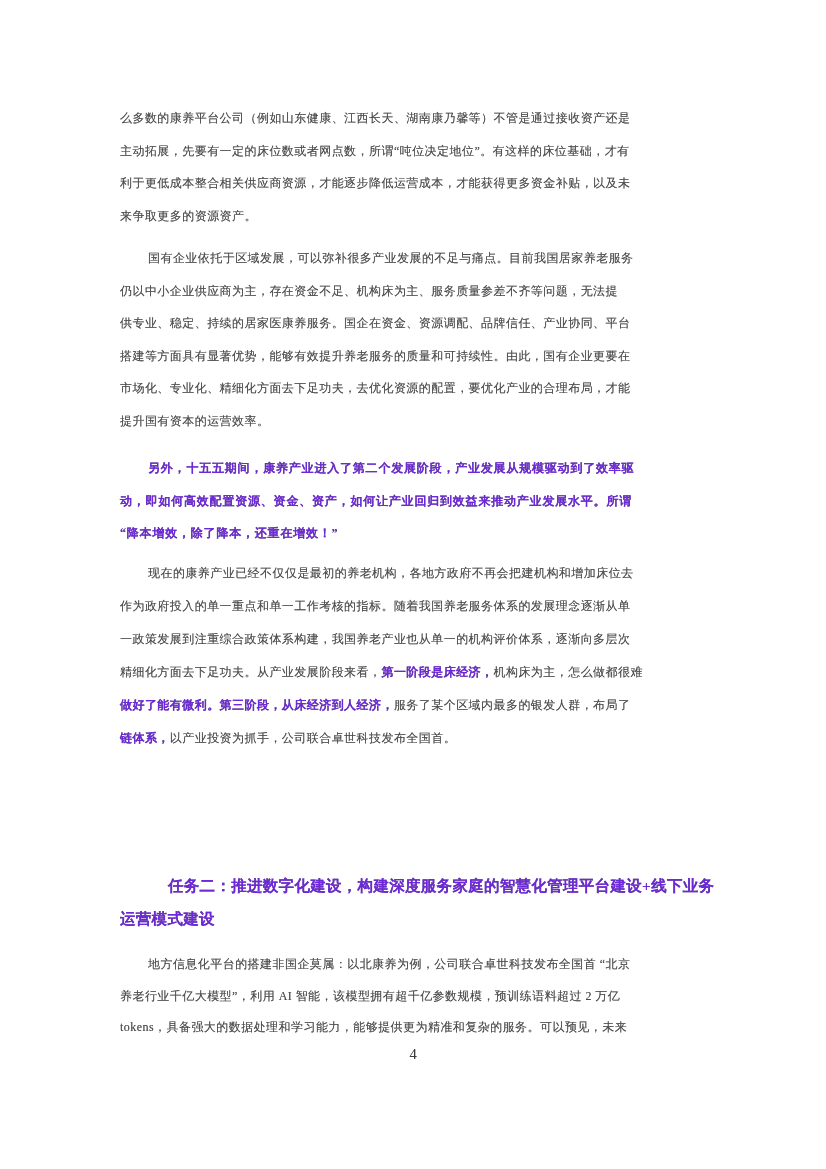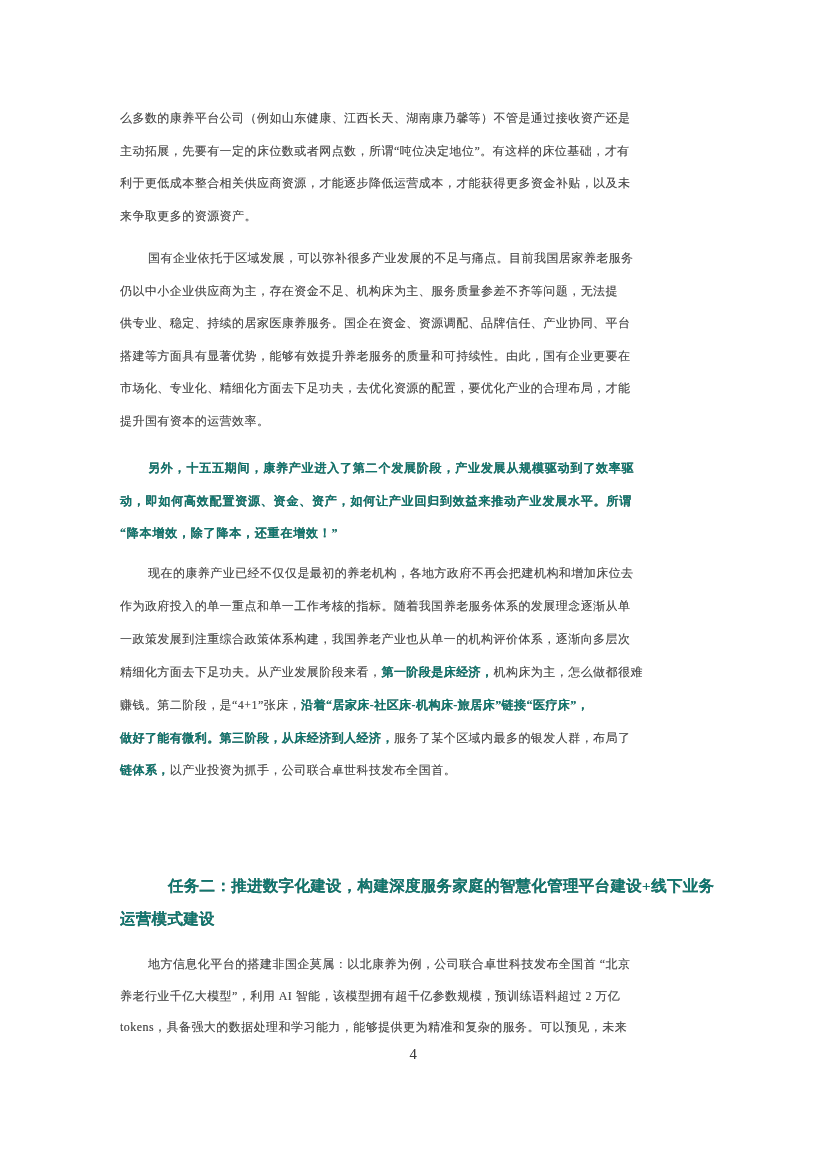--- a/index.html
+++ b/index.html
@@ -17,21 +17,21 @@
     left: 120px;
     width: 600px;
     font-size: 12px;
     letter-spacing: 0.45px;
     line-height: 32.5px;
     color: #4d4d4d;
     text-shadow: 0 0 0.6px rgba(70,70,70,0.55);
   }
   .line { white-space: nowrap; }
   .seg { }
-  .seg.b { font-weight: 700; color: #0f766e; text-shadow: 0 0 0.5px rgba(20,20,20,0.6); }
+  .seg.b { font-weight: 700; color: #6d28d9; text-shadow: 0 0 0.5px rgba(20,20,20,0.6); }
   
   .indent .line:first-child { text-indent: 28px; }
   .indent-lg .line:first-child { text-indent: 48px; font-family: Liberation Serif, serif; }
   
   .blk-p1 { top: 102px; }
   .blk-p2 { top: 242px; }
   .blk-p3 { top: 452px; letter-spacing: 0.8px; }
   .blk-p4 { top: 557px; line-height: 32.9px; }
   .blk-heading { top: 869px; font-size: 15.5px; line-height: 33px; letter-spacing: 0.3px; }
   .blk-p5 { top: 949px; line-height: 31.5px; }
@@ -71,21 +71,20 @@
       <div class="line"><span class="seg b">另外，十五五期间，康养产业进入了第二个发展阶段，产业发展从规模驱动到了效率驱</span></div>
       <div class="line"><span class="seg b">动，即如何高效配置资源、资金、资产，如何让产业回归到效益来推动产业发展水平。所谓</span></div>
       <div class="line"><span class="seg b">“降本增效，除了降本，还重在增效！”</span></div>
     </div>
 
   <div class="block blk-p4 indent">
       <div class="line"><span class="seg">现在的康养产业已经不仅仅是最初的养老机构，各地方政府不再会把建机构和增加床位去</span></div>
       <div class="line"><span class="seg">作为政府投入的单一重点和单一工作考核的指标。随着我国养老服务体系的发展理念逐渐从单</span></div>
       <div class="line"><span class="seg">一政策发展到注重综合政策体系构建，我国养老产业也从单一的机构评价体系，逐渐向多层次</span></div>
       <div class="line"><span class="seg">精细化方面去下足功夫。从产业发展阶段来看，</span><span class="seg b">第一阶段是床经济，</span><span class="seg">机构床为主，怎么做都很难</span></div>
-      <div class="line"><span class="seg">赚钱。第二阶段，是“4+1”张床，</span><span class="seg b">沿着“居家床-社区床-机构床-旅居床”链接“医疗床”，</span></div>
       <div class="line"><span class="seg b">做好了能有微利。第三阶段，从床经济到人经济，</span><span class="seg">服务了某个区域内最多的银发人群，布局了</span></div>
       <div class="line"><span class="seg b">链体系，</span><span class="seg">以产业投资为抓手，公司联合卓世科技发布全国首。</span></div>
     </div>
 
   <div class="block blk-heading indent-lg">
       <div class="line"><span class="seg b">任务二：推进数字化建设，构建深度服务家庭的智慧化管理平台建设+线下业务</span></div>
       <div class="line"><span class="seg b">运营模式建设</span></div>
     </div>
 
   <div class="block blk-p5 indent">

